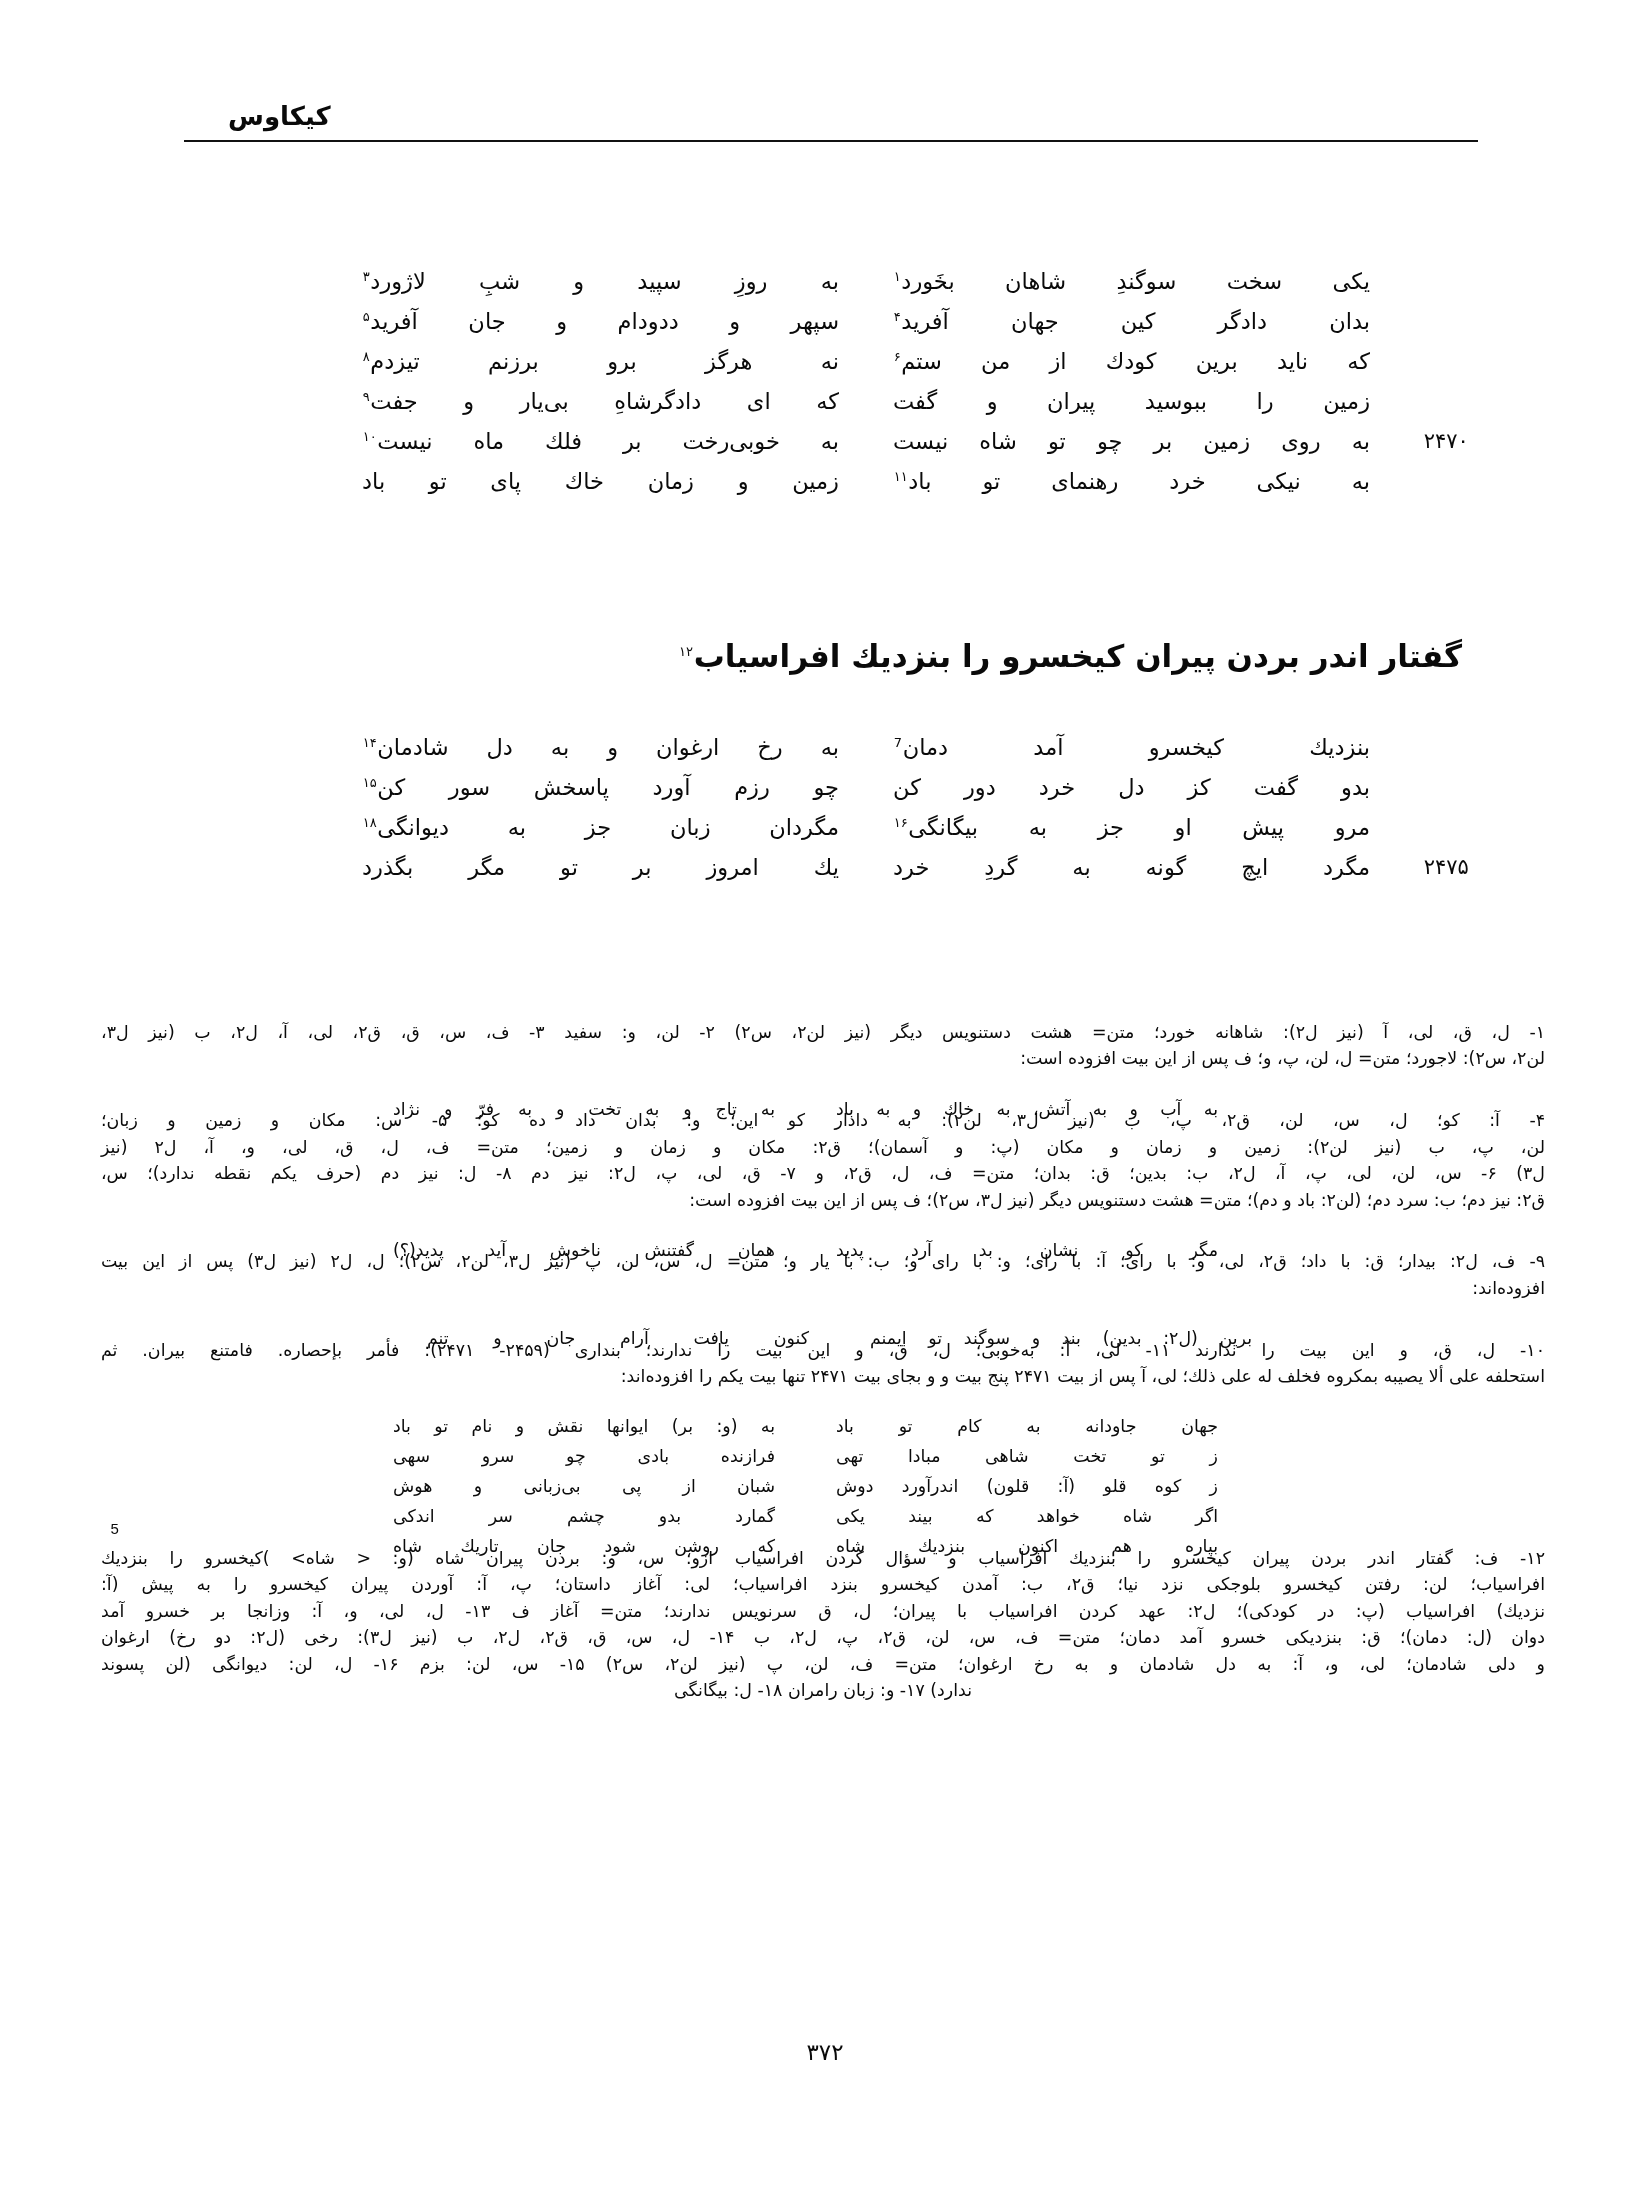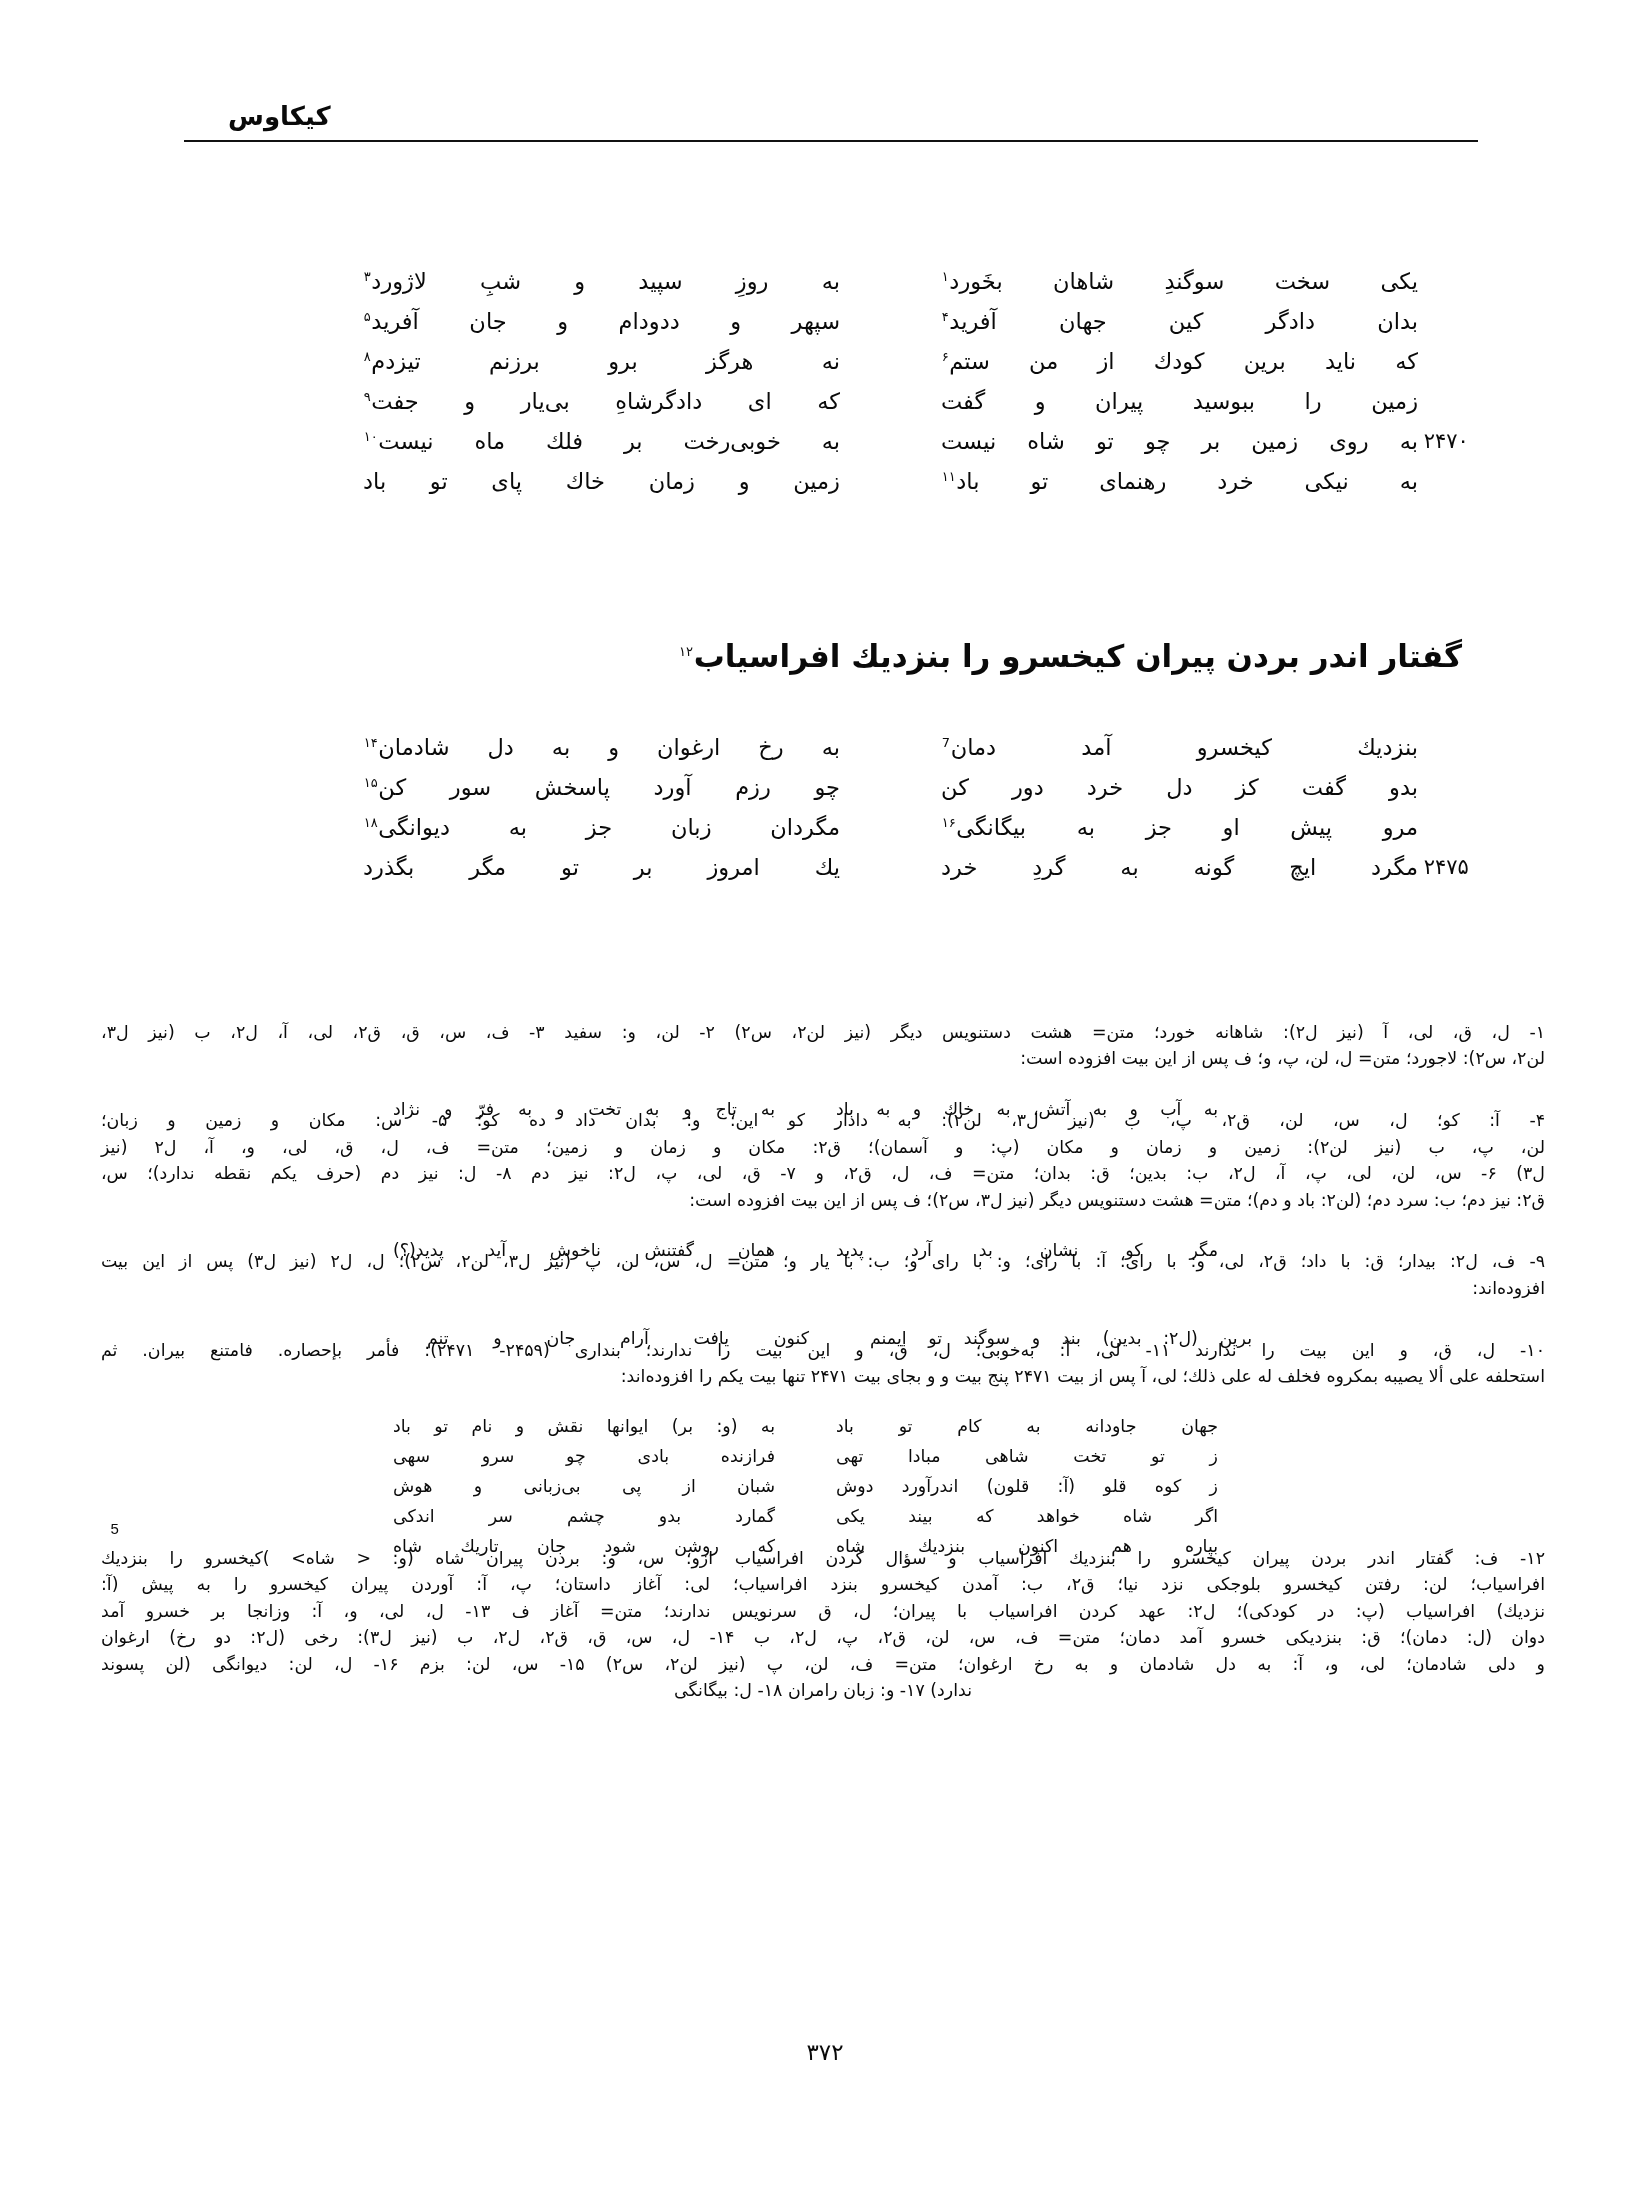--- a/index.html
+++ b/index.html
@@ -68,28 +68,28 @@
     letter-spacing: 0.7px;
   }
   .hemistich {
     font-size: 22.5px;
     line-height: 1.25;
     white-space: nowrap;
     position: relative;
   }
   .hemistich.first {
     width: 477px;
-    margin-right: 44px;
+    margin-right: 92px;
     text-align: justify;
     text-align-last: justify;
     direction: rtl;
   }
   .hemistich.second {
     width: 477px;
-    margin-right: 101px;
+    margin-right: 54px;
     text-align: justify;
     text-align-last: justify;
     direction: rtl;
   }
   sup.note {
     font-size: 13px;
     vertical-align: super;
     line-height: 0;
     margin: 0 0.7px;
     font-weight: 400;

